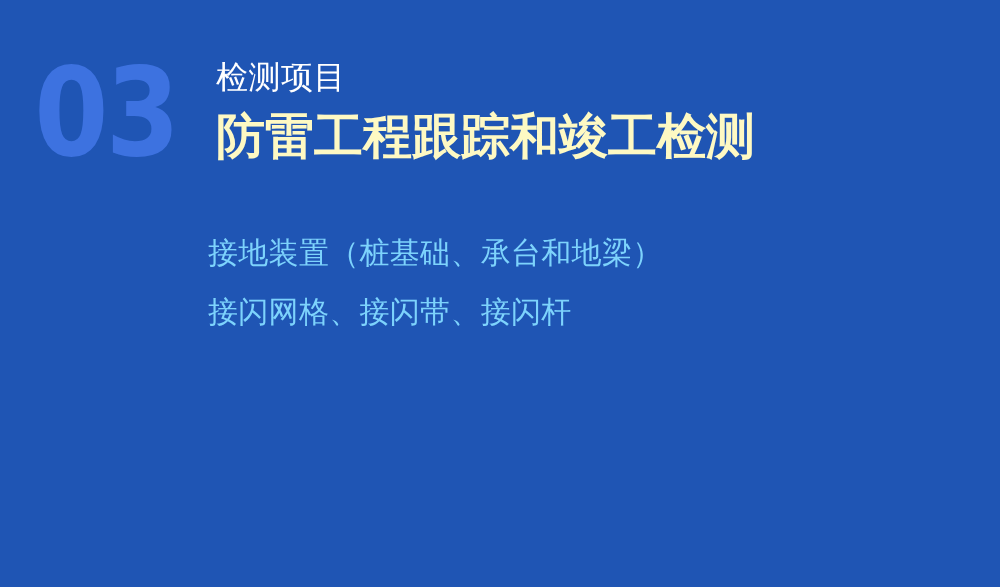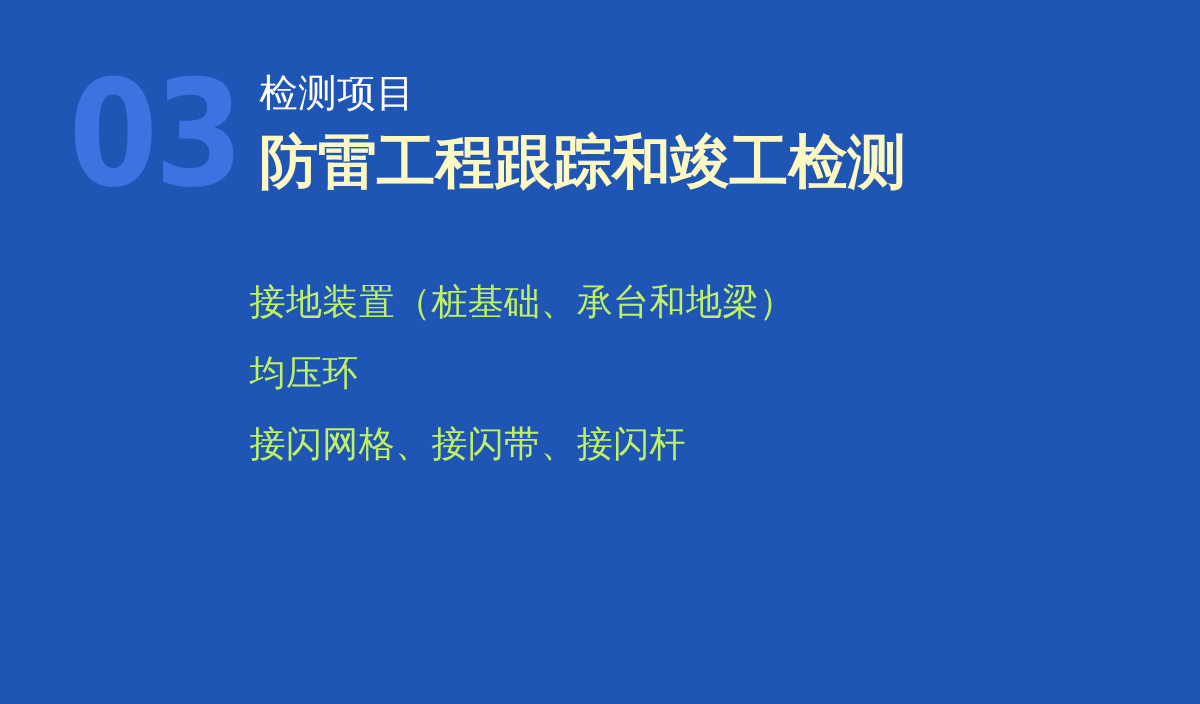--- a/index.html
+++ b/index.html
@@ -16,21 +16,21 @@
     position: relative;
     width: 1000px;
     height: 587px;
     background: #1f55b4;
     overflow: hidden;
   }
 
   
   .section-number {
     position: absolute;
-    left: 64px;
+    left: 41px;
     top: 48px;
     width: 130px;
     height: 130px;
     display: flex;
     align-items: center;
     justify-content: center;
   }
   .section-number-text {
     font-family: "DejaVu Sans", "Liberation Sans", sans-serif;
     font-size: 116px;
@@ -74,21 +74,21 @@
     left: 208px;
     top: 232px;
     width: 760px;
     list-style: none;
     margin: 0;
     padding: 0;
   }
   .item-list li {
     font-size: 30px;
     line-height: 42px;
-    color: #bef264;
+    color: #7dd3fc;
     font-weight: normal;
     margin-bottom: 17px;
     white-space: nowrap;
     letter-spacing: 0.3px;
   }
   .item-list li:last-child {
     margin-bottom: 0;
   }
 </style>
 </head>
@@ -100,17 +100,16 @@
     <span class="section-number-text">03</span>
   </div>
 
   <div class="header-group">
     <div class="header-eyebrow">检测项目</div>
     <div class="header-title">防雷工程跟踪和竣工检测</div>
   </div>
 
   <ul class="item-list">
     <li>接地装置（桩基础、承台和地梁）</li>
-    <li>均压环</li>
     <li>接闪网格、接闪带、接闪杆</li>
   </ul>
 
 </div>
 
 </body></html>

